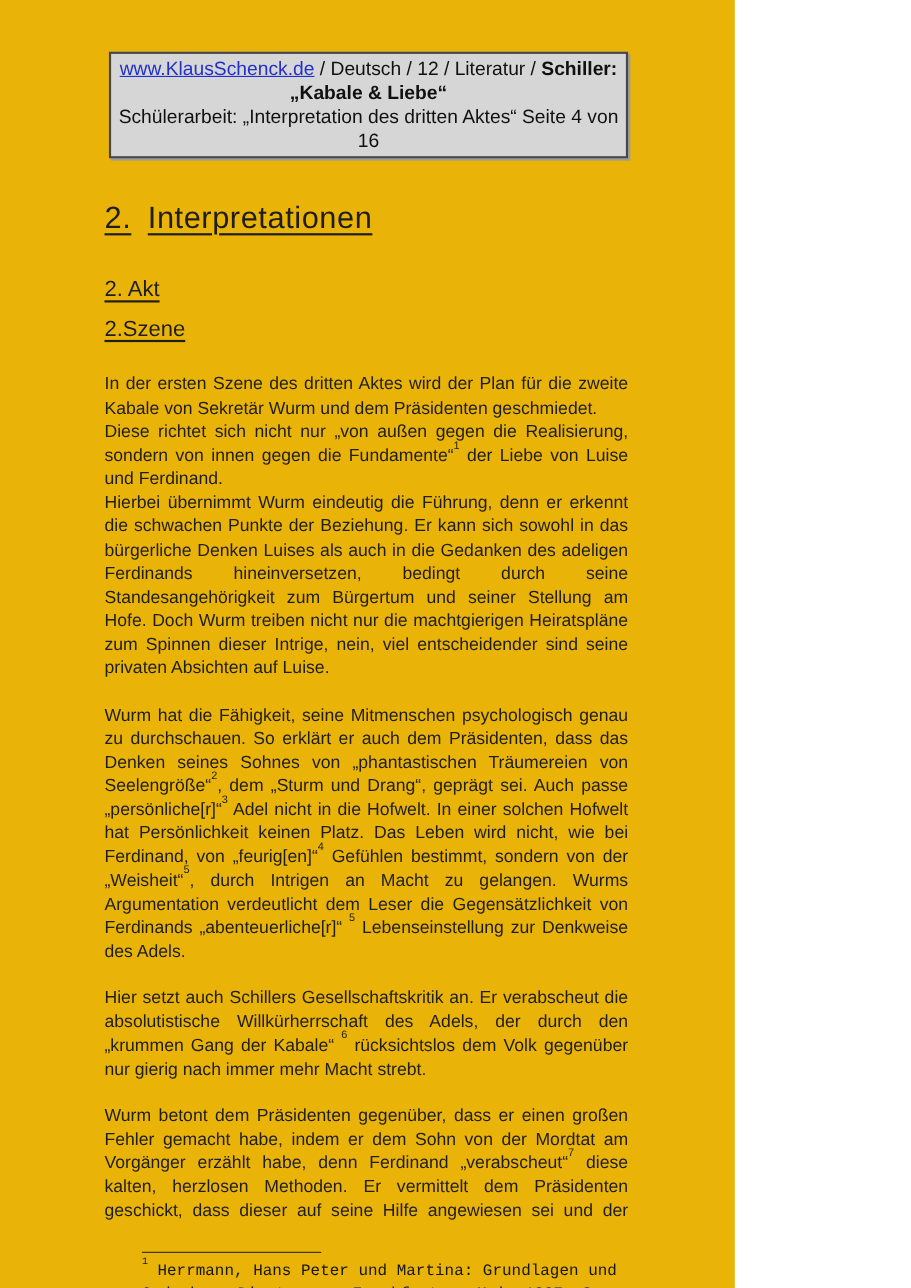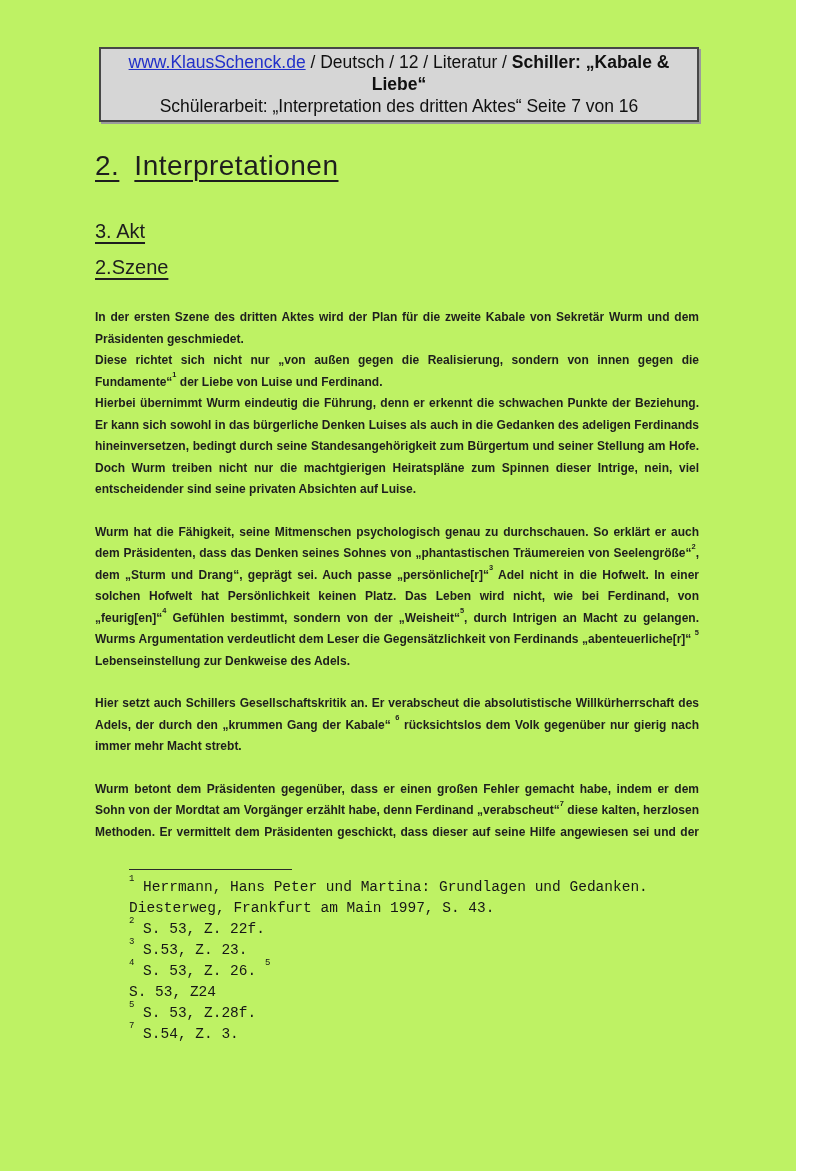--- a/index.html
+++ b/index.html
@@ -1,20 +1,20 @@
 <!DOCTYPE html>
 <html><head>
 <meta charset="utf-8">
 <style>
   html, body { margin: 0; padding: 0; background: #ffffff; }
   .page {
     position: relative;
-    width: 796px;
+    width: 668px;
     height: 1171px;
-    background: #bef264;
+    background: #eab308;
     overflow: hidden;
     font-family: "Liberation Sans", "DejaVu Sans", sans-serif;
     color: var(--text, #1e1e1e);
   }
   .header-box {
     margin: 47px 97px 0 99px;
     background: var(--header-bg, #d6d6d6);
     border: 2px solid var(--header-border, #474747);
     box-shadow: 2px 2px 0 #9b9b9b;
     text-align: center;
@@ -24,42 +24,42 @@
     color: #101010;
   }
   .header-link {
     color: var(--link-blue, #2230c9);
     text-decoration: underline;
     cursor: pointer;
   }
   .header-bold { font-weight: bold; }
   .content { margin: 0 97px 0 95px; }
   .h1 {
-    margin: 27px 0 0 0;
+    margin: 37px 0 0 0;
     font-size: 28px;
     line-height: 34px;
     font-weight: 500;
     letter-spacing: 0.5px;
   }
   .h1 .u, .h2 {
     text-decoration: underline;
     text-decoration-thickness: 2px;
     text-underline-offset: 5px;
   }
   .h1 .tab { display: inline-block; width: 15px; }
   .h2 {
     font-size: 20px;
     line-height: 25px;
     font-weight: 500;
     text-decoration-thickness: 1.5px;
     text-underline-offset: 4px;
   }
   .h2-akt   { margin: 36px 0 0 0; }
   .h2-szene { margin: 11px 0 0 0; }
-  .body-text { margin-top: 27px; font-size: 12px; line-height: 21.5px; font-weight: bold; }
+  .body-text { margin-top: 27px; font-size: 16px; line-height: 21.5px; }
   .para-block { margin-bottom: 21px; }
   .para-block:last-child { margin-bottom: 16px; }
   .para { text-align: justify; }
   .para-block.stretch-last .para:last-child { text-align-last: justify; }
   .para sup {
     font-size: 62%;
     line-height: 0;
     position: relative;
     top: -0.45em;
   }
@@ -84,30 +84,30 @@
 </style>
 </head>
 <body>
 
 <div class="page" style="--link-blue: #2230c9; --header-bg: #d6d6d6; --header-border: #474747; --text: #1e1e1e;">
 
   <div class="header-box">
     <div>
       <span class="header-link">www.KlausSchenck.de</span><span> / Deutsch / 12 / Literatur / </span><span class="header-bold">Schiller: „Kabale &amp; Liebe“</span>
     </div>
-    <div>Schülerarbeit: „Interpretation des dritten Aktes“ Seite 7 von 16</div>
+    <div>Schülerarbeit: „Interpretation des dritten Aktes“ Seite 4 von 16</div>
   </div>
 
   <div class="content">
 
     <div class="h1">
       <span class="u">2.</span><span class="tab"></span><span class="u">Interpretationen</span>
     </div>
 
-    <div class="h2 h2-akt">3. Akt</div>
+    <div class="h2 h2-akt">2. Akt</div>
     <div class="h2 h2-szene">2.Szene</div>
 
     <div class="body-text">
         <div class="para-block">
           <div class="para">In der ersten Szene des dritten Aktes wird der Plan für die zweite Kabale von Sekretär Wurm und dem Präsidenten geschmiedet.</div>
           <div class="para">Diese richtet sich nicht nur „von außen gegen die Realisierung, sondern von innen gegen die Fundamente“<sup>1</sup> der Liebe von Luise und Ferdinand.</div>
           <div class="para">Hierbei übernimmt Wurm eindeutig die Führung, denn er erkennt die schwachen Punkte der Beziehung. Er kann sich sowohl in das bürgerliche Denken Luises als auch in die Gedanken des adeligen Ferdinands hineinversetzen, bedingt durch seine Standesangehörigkeit zum Bürgertum und seiner Stellung am Hofe. Doch Wurm treiben nicht nur die machtgierigen Heiratspläne zum Spinnen dieser Intrige, nein, viel entscheidender sind seine privaten Absichten auf Luise.</div>
         </div>
         <div class="para-block">
           <div class="para">Wurm hat die Fähigkeit, seine Mitmenschen psychologisch genau zu durchschauen. So erklärt er auch dem Präsidenten, dass das Denken seines Sohnes von „phantastischen Träumereien von Seelengröße“<sup>2</sup>, dem „Sturm und Drang“, geprägt sei. Auch passe „persönliche[r]“<sup>3</sup> Adel nicht in die Hofwelt. In einer solchen Hofwelt hat Persönlichkeit keinen Platz. Das Leben wird nicht, wie bei Ferdinand, von „feurig[en]“<sup>4</sup> Gefühlen bestimmt, sondern von der „Weisheit“<sup>5</sup>, durch Intrigen an Macht zu gelangen. Wurms Argumentation verdeutlicht dem Leser die Gegensätzlichkeit von Ferdinands „abenteuerliche[r]“ <sup>5</sup> Lebenseinstellung zur Denkweise des Adels.</div>

